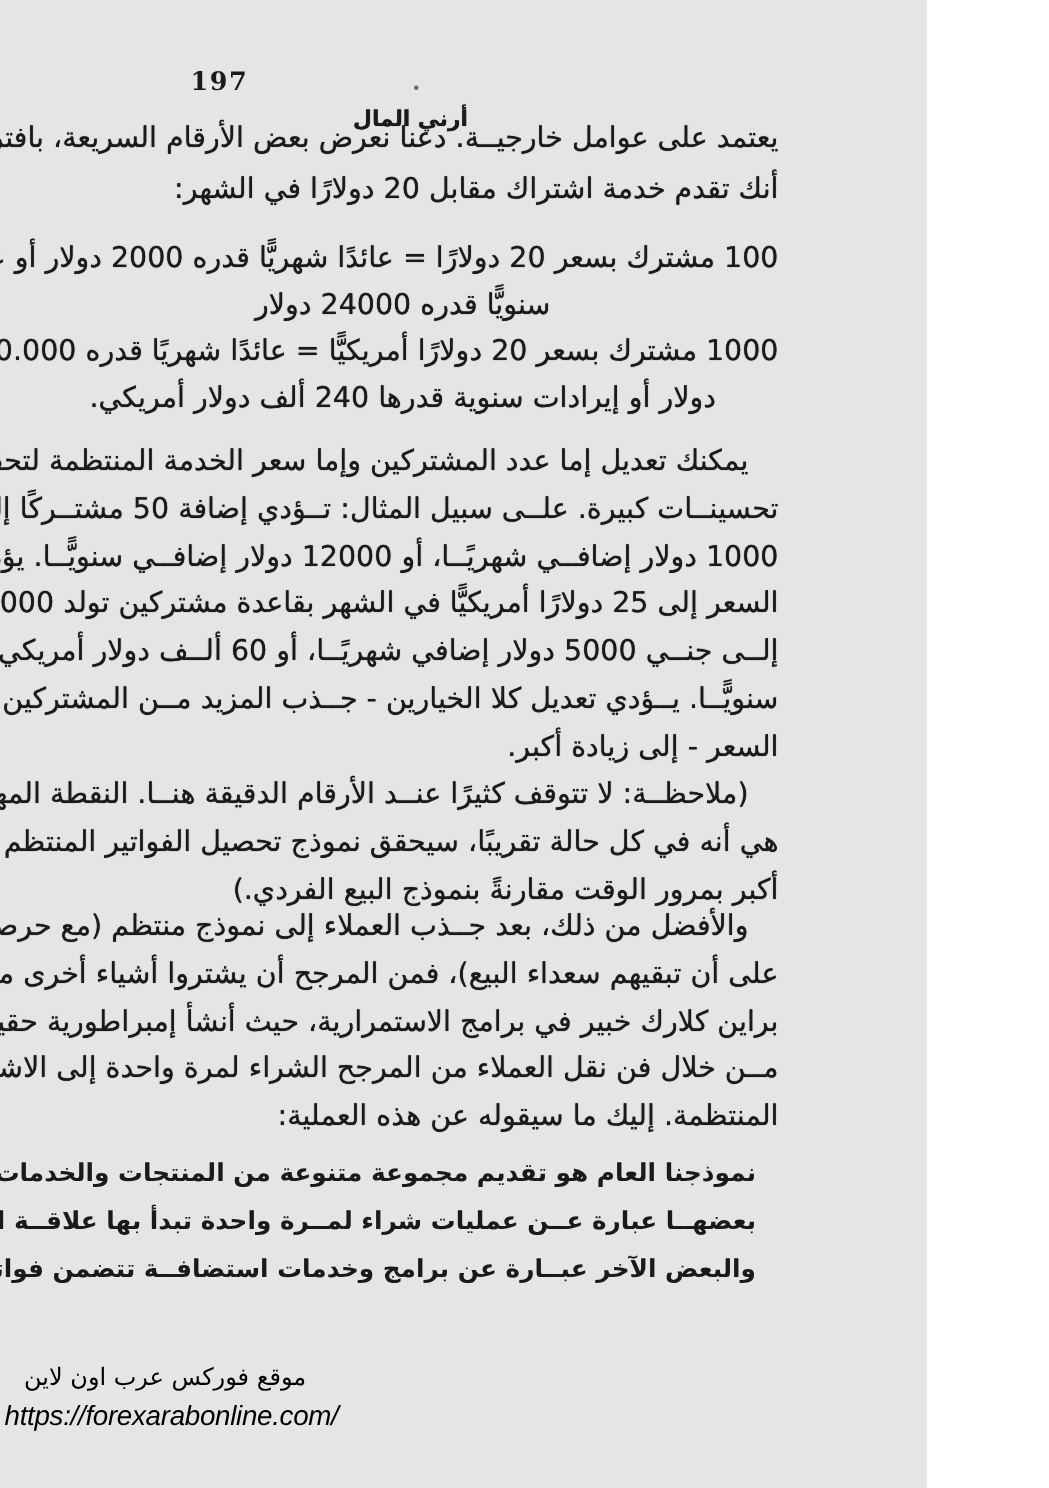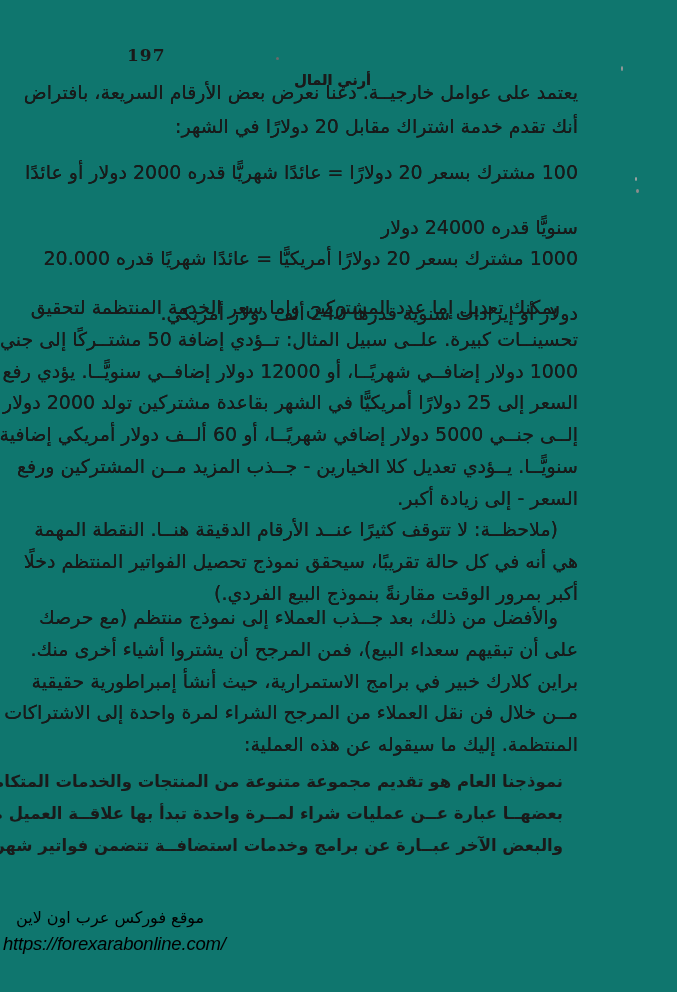--- a/index.html
+++ b/index.html
@@ -1,19 +1,19 @@
 <!DOCTYPE html>
 <html lang="ar"><head>
 <meta charset="utf-8">
 <style>
   html,body{margin:0;padding:0;background:#ffffff;}
   .page{
     position:relative;
-    width:677px;height:992px;
-    background:#0f766e;
+    width:618px;height:992px;
+    background:#e5e5e5;
     color:#1a1a1a;
     font-family:"DejaVu Sans",sans-serif;
     direction:rtl;
     overflow:hidden;
   }
   
   .pageno{
     position:absolute;top:45px;left:127px;
     font-family:"DejaVu Serif",serif;
     font-weight:bold;font-size:17px;letter-spacing:1px;
@@ -32,21 +32,21 @@
     white-space:nowrap;
     text-align:right;
     font-size:19px;
     text-shadow:0 0 0.6px rgba(10,10,10,.85);
   }
   .p1{top:76px;}   .p1 .ln{line-height:33.5px;}
   .figs{top:157px;} .figs .ln{line-height:31px;font-size:19px;}
   .p2{top:292px;}  .p2 .ln{line-height:31.8px;}
   .p3{top:514px;}  .p3 .ln{line-height:31.8px;}
   .p4{top:602px;}  .p4 .ln{line-height:31.8px;}
-  .ln.center{text-align:right;margin-top:24px;}
+  .ln.center{text-align:center;}
   .ln.indent{padding-right:20px;text-align:center;}
   
   .quote{top:766px;right:114px;width:478px;}
   .quote .ln{
     font-size:16.5px;font-weight:bold;line-height:32px;
     text-shadow:none;
   }
   
   .wm-ar{
     position:absolute;top:908px;left:16px;

